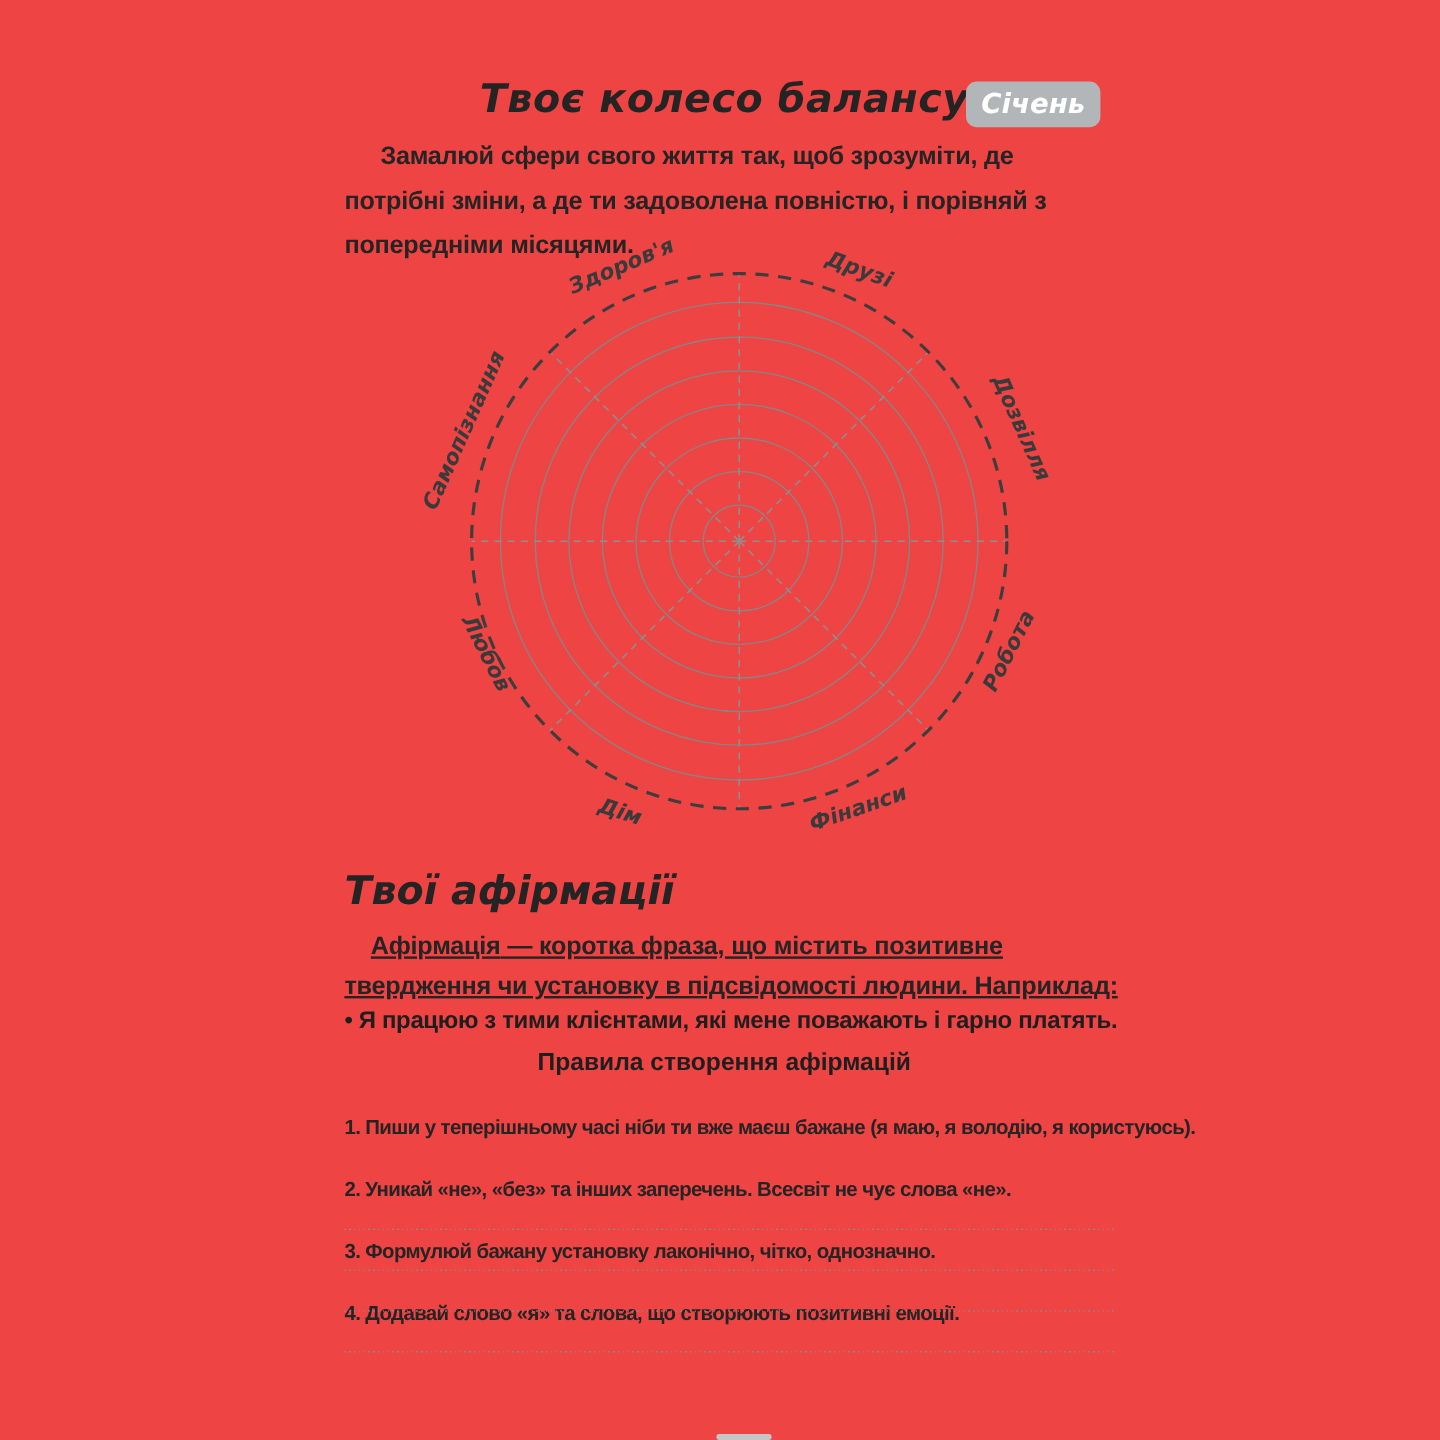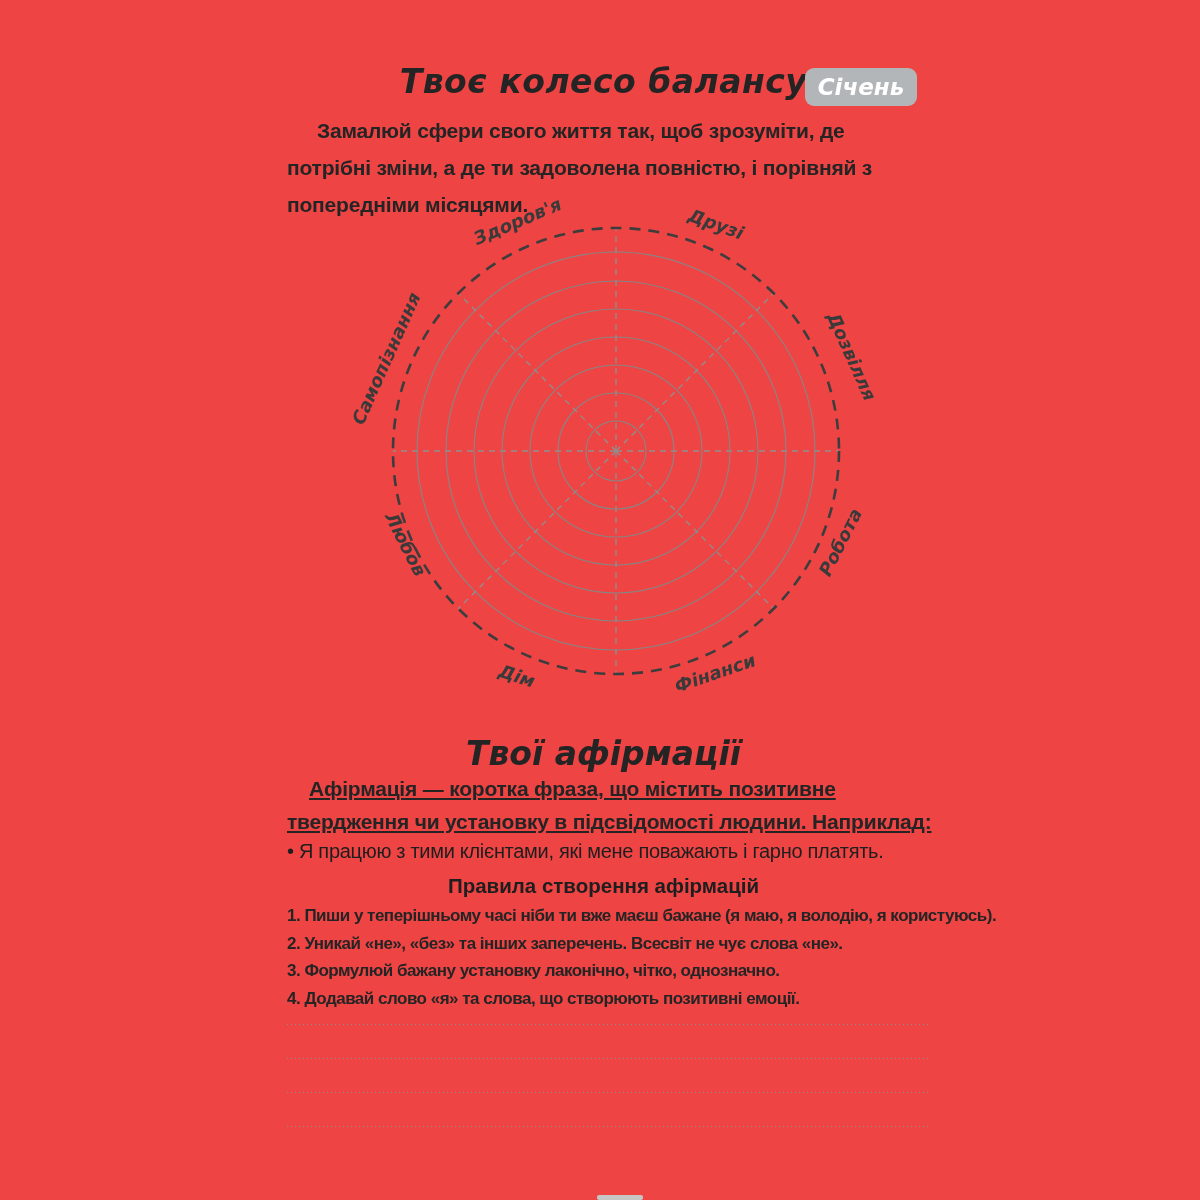--- a/index.html
+++ b/index.html
@@ -20,33 +20,33 @@
   .intro { position:absolute; left:287px; top:112px; width:641px;
            font-size:21px; font-weight:700; line-height:37px;
            letter-spacing:-0.2px; text-indent:30px; color:#242424; }
 
   svg.wheel { position:absolute; left:376px; top:211px; width:480px; height:480px;
               overflow:visible; }
   svg.wheel text { font-family:"DejaVu Sans", sans-serif; font-style:italic;
                    font-weight:700; font-size:18px; fill:#3a3a3a; }
 
   .aff-heading { position:absolute; left:287px; top:722px; width:633px;
-                 text-align:center; font-size:33px; color:#242424;margin-top:12px; }
+                 font-size:33px; color:#242424; }
 
   .definition { position:absolute; left:287px; top:772px; width:648px;
                 font-size:21px; font-weight:700; line-height:33px;
                 letter-spacing:-0.2px; text-indent:22px; color:#242424;text-decoration:underline; }
   .example { position:absolute; left:287px; top:840px; width:648px;
-             font-size:20px; font-weight:400; letter-spacing:-0.3px; color:#1e1e1e; }
+             font-size:20px; font-weight:700; letter-spacing:-0.3px; color:#1e1e1e; }
 
   .rules-heading { position:absolute; left:287px; top:874px; width:633px;
                    text-align:center; font-size:20.5px; font-weight:700; color:#1e1e1e; }
   .rules { position:absolute; left:287px; top:902px; width:660px; }
   .rule { font-size:17px; font-weight:700; letter-spacing:-0.5px;
-          line-height:27.5px; color:#242424; white-space:nowrap; }
+          line-height:27.5px; color:#242424; white-space:nowrap;margin-top:24px; }
 
   .writing-lines { position:absolute; left:287px; top:1024px; width:641px; }
   .dotted-line { height:1px; margin-bottom:33px;
     background-image:repeating-linear-gradient(90deg,#8d8d8d 0 1.2px,transparent 1.2px 4px); }
 
   .footer-mark { position:absolute; left:597px; top:1195px; width:46px; height:5px;
                  background:#c6c6c6; border-radius:2px; }
 </style>
 </head>
 <body>

